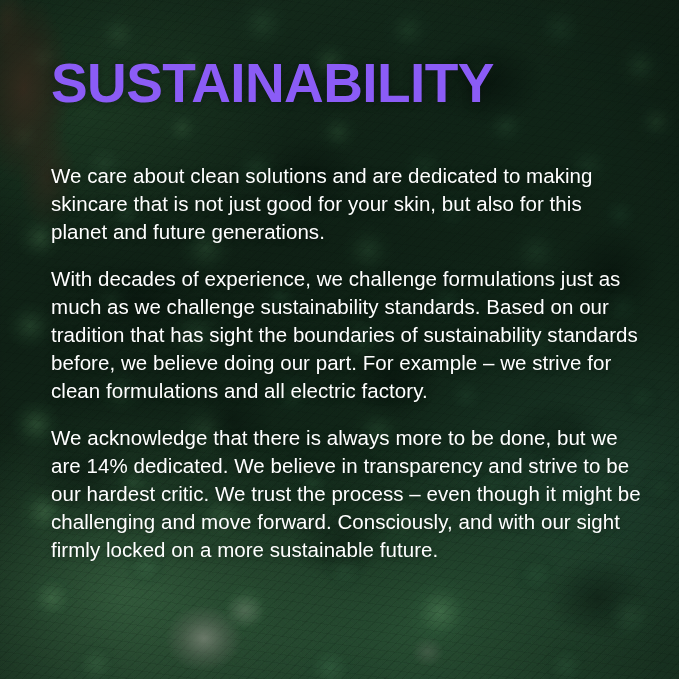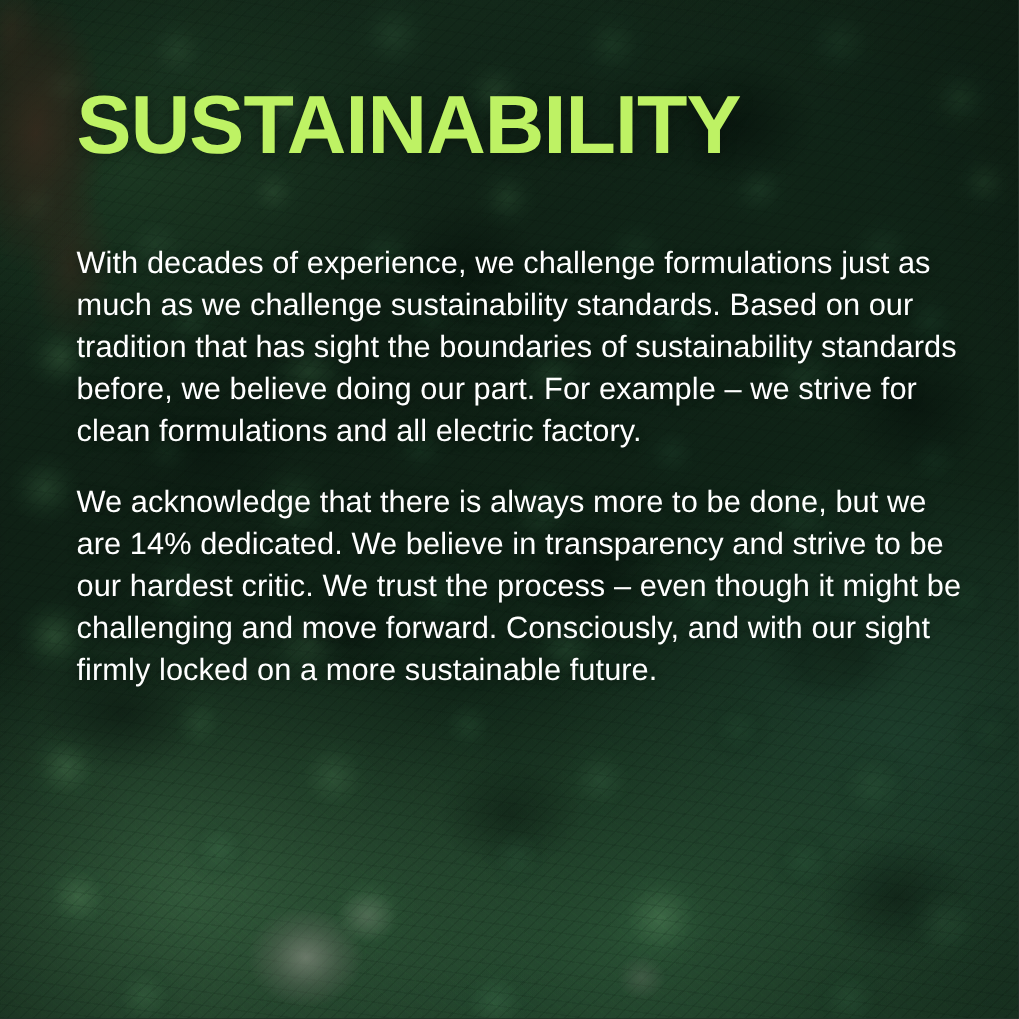--- a/index.html
+++ b/index.html
@@ -181,21 +181,21 @@
 
   .poster-title {
     position: absolute;
     top: 53px;
     left: 0;
     margin: 0;
     font-size: 55px;
     line-height: 60px;
     font-weight: 700;
     letter-spacing: -0.6px;
-    color: #bef264;
+    color: #8b5cf6;
     white-space: nowrap;
     text-shadow: 0 1px 10px rgba(0,0,0,0.35);
   }
 
   .body-copy {
     position: absolute;
     top: 162px;
     left: 0;
     width: 592px;
   }
@@ -229,18 +229,19 @@
   <div class="bg-layer bg-trail"></div>
   <div class="bg-layer bg-pale"></div>
   <div class="bg-layer bg-scrim"></div>
   <div class="bg-layer bg-vignette"></div>
 
   <div class="content">
 
     <h1 class="poster-title">SUSTAINABILITY</h1>
 
     <div class="body-copy">
+      <p class="paragraph">We care about clean solutions and are dedicated to making skincare that is not just good for your skin, but also for this planet and future generations.</p>
       <p class="paragraph">With decades of experience, we challenge formulations just as much as we challenge sustainability standards. Based on our tradition that has sight the boundaries of sustainability standards before, we believe doing our part. For example – we strive for clean formulations and all electric factory.</p>
       <p class="paragraph">We acknowledge that there is always more to be done, but we are 14% dedicated. We believe in transparency and strive to be our hardest critic. We trust the process – even though it might be challenging and move forward. Consciously, and with our sight firmly locked on a more sustainable future.</p>
     </div>
 
   </div>
 </div>
 
 </body></html>

